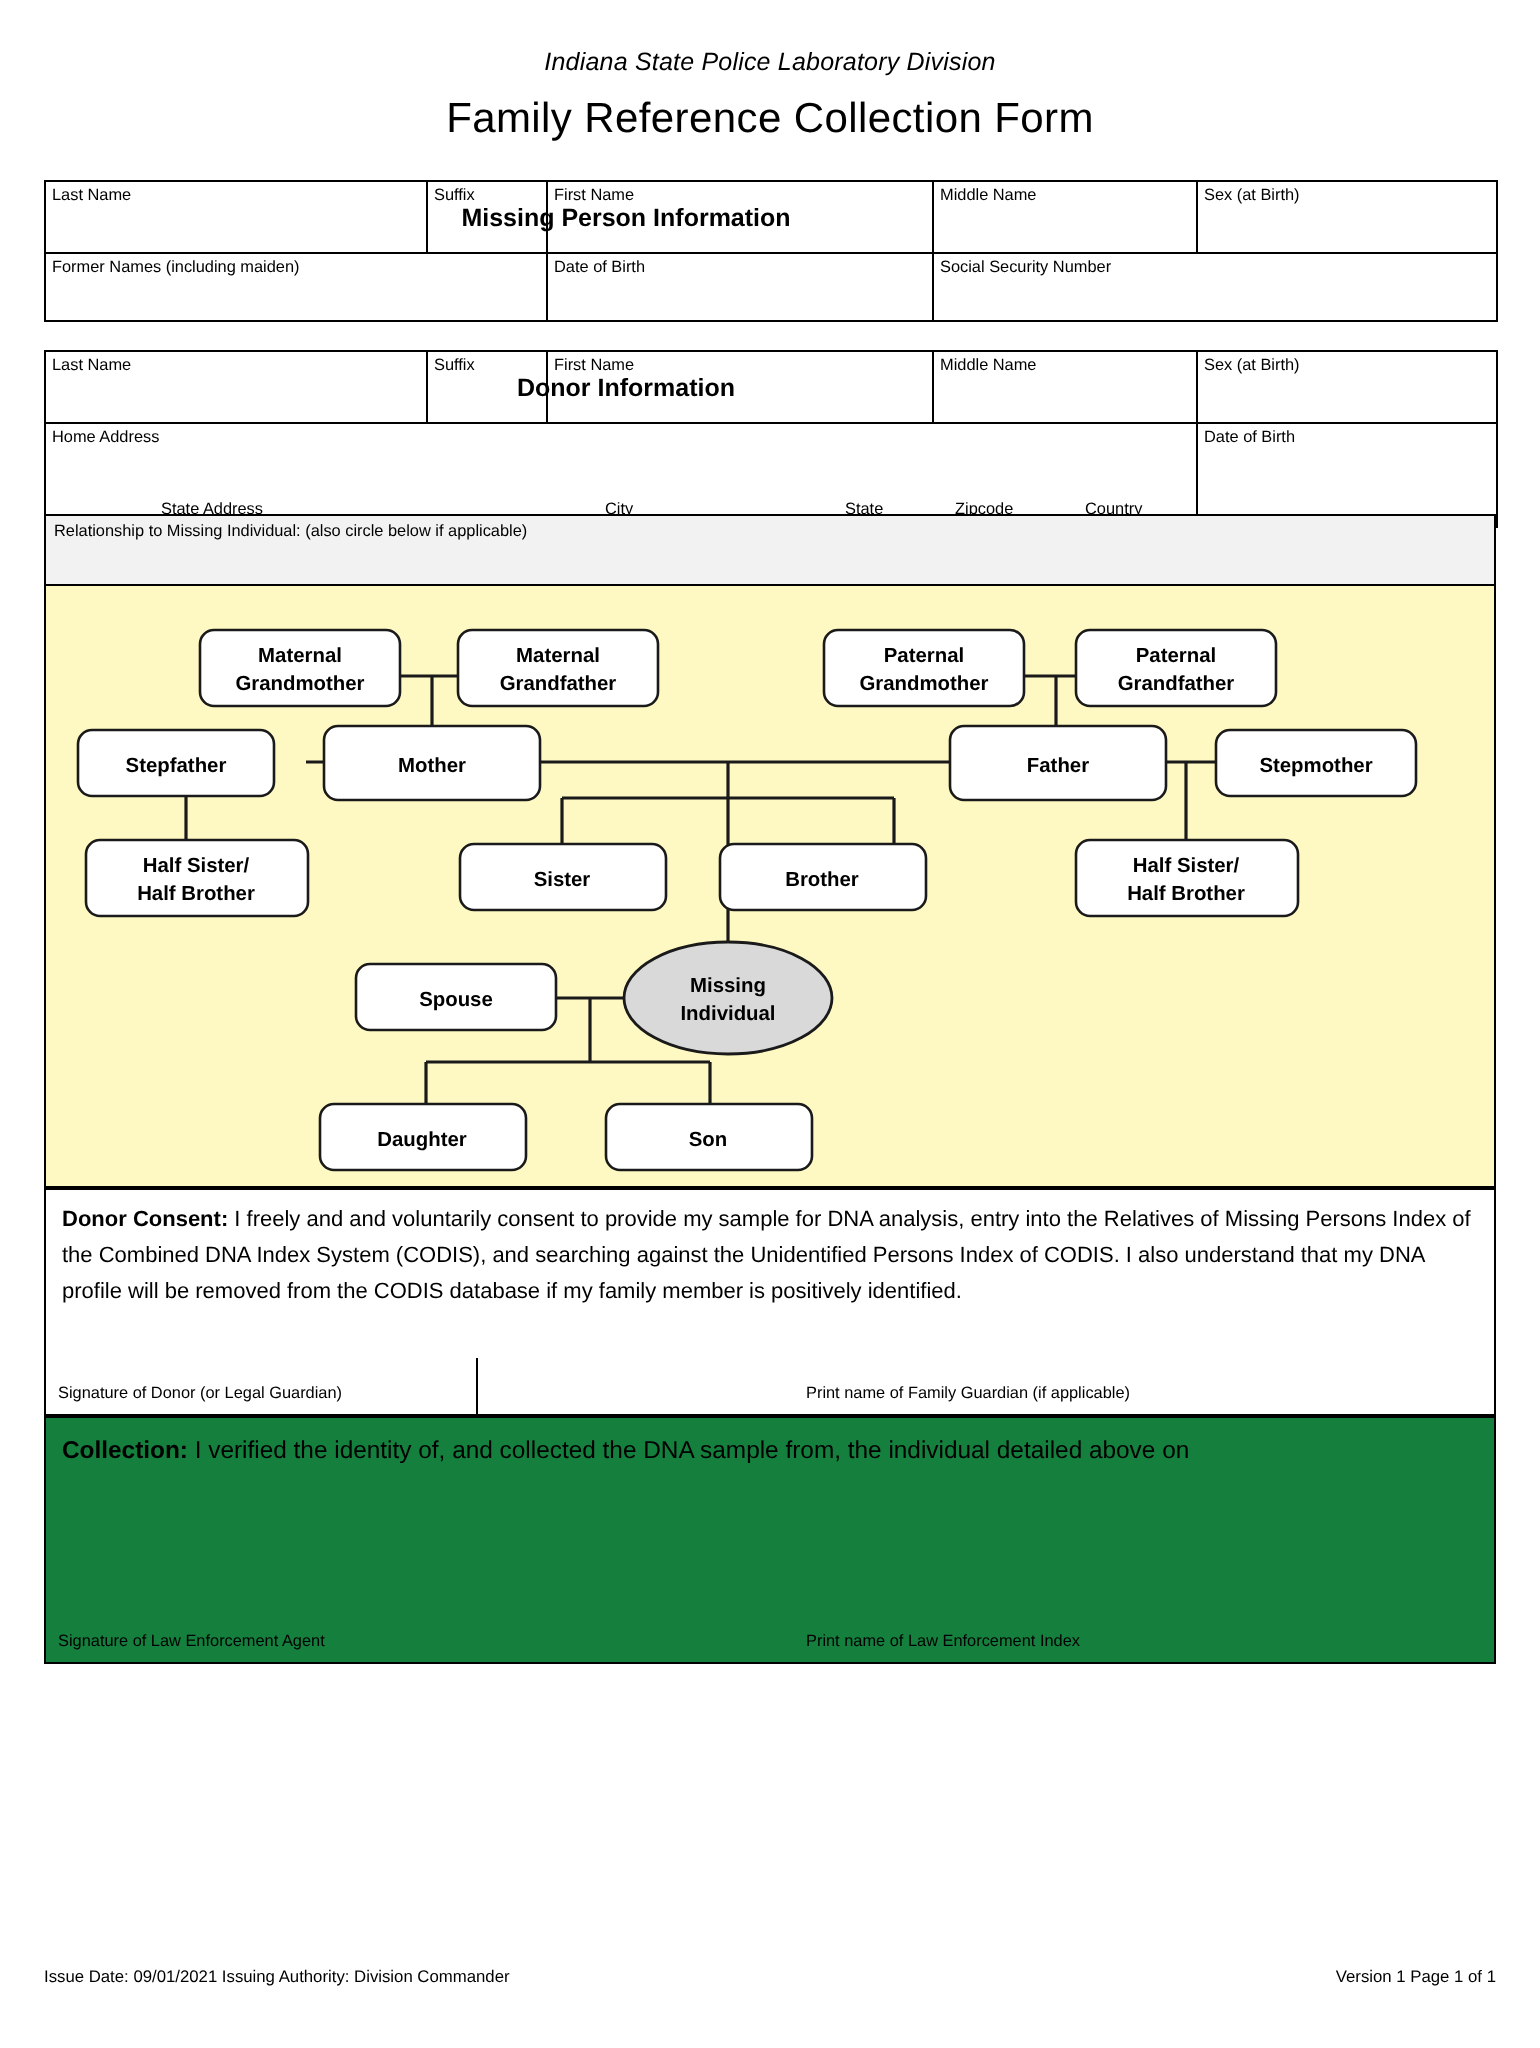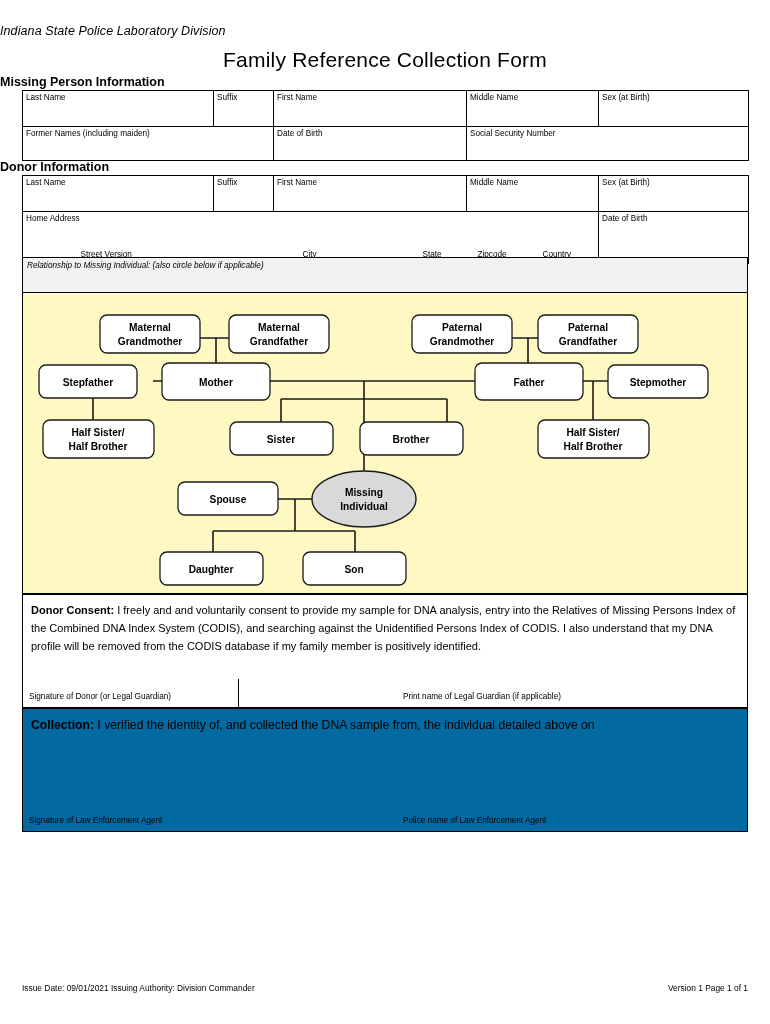--- a/index.html
+++ b/index.html
@@ -16,37 +16,39 @@
     width: 770px;
     height: 1024px;
     background: #ffffff;
     overflow: hidden;
   }
 
   
   .doc-subtitle {
     position: absolute;
     left: 0; top: 24px; width: 770px;
+    text-align: center;
     font-style: italic;
     font-size: 12.5px;
     letter-spacing: 0.1px;
   }
   .doc-title {
     position: absolute;
     left: 0; top: 48px; width: 770px;
     text-align: center;
     font-size: 21px;
     letter-spacing: 0.2px;
   }
   .section-heading {
     position: absolute;
     left: 0; width: 626px;
-    text-align: left;
+    text-align: center;
     font-size: 12.5px;
     font-weight: bold;
+    margin-top: 27px;
   }
   #mp-heading { top: 75px; }
   #donor-heading { top: 160px; }
 
   
   .tbl {
     position: absolute;
     border-collapse: collapse;
     table-layout: fixed;
     border: 1.6px solid #000;
@@ -82,21 +84,20 @@
   
   #relationship-band {
     position: absolute;
     left: 22px; top: 257px;
     width: 726px; height: 36px;
     box-sizing: border-box;
     border: 1.6px solid #000;
     background: #f2f2f2;
     font-size: 8.2px;
     padding: 3px 0 0 4px;
-    font-style: italic;
   }
 
   
   #diagram-panel {
     position: absolute;
     left: 22px; top: 292px;
     width: 726px; height: 302px;
     box-sizing: border-box;
     border: 1.6px solid #000;
     background: #fef9c3;
@@ -135,21 +136,21 @@
     border-left: 1.3px solid #000;
   }
 
   
   #collection-block {
     position: absolute;
     left: 22px; top: 708px;
     width: 726px; height: 124px;
     box-sizing: border-box;
     border: 1.6px solid #000;
-    background: #0369a1;
+    background: #15803d;
   }
   #collection-text {
     position: absolute;
     left: 8px; top: 7px; width: 706px;
     font-size: 12.2px;
     line-height: 1.62;
   }
   #collection-text b { font-weight: bold; }
   #coll-sig-agent { left: 6px; bottom: 6px; }
   #coll-sig-print { left: 380px; bottom: 6px; }
@@ -265,21 +266,21 @@
             <span class="cell-label">Middle Name</span>
           </td>
         <td>
             <span class="cell-label">Sex (at Birth)</span>
           </td>
       </tr>
       <tr class="row-addr">
         <td colspan="4">
           <span class="cell-label">Home Address</span>
           <span class="addr-sub">
-            <span style="left:58px">Street Version</span>
+            <span style="left:58px">State Address</span>
             <span style="left:280px">City</span>
             <span style="left:400px">State</span>
             <span style="left:455px">Zipcode</span>
             <span style="left:520px">Country</span>
           </span>
         </td>
         <td>
             <span class="cell-label">Date of Birth</span>
           </td>
       </tr>
@@ -393,25 +394,25 @@
         <rect class="node-box" x="280" y="259" width="103" height="33" rx="7"></rect>
         <text class="node-label" x="331" y="280">Son</text>
       </g>
     </svg>
   </div>
 
   <div id="consent-block">
     <div id="consent-text"><b>Donor Consent:</b><span> I freely and and voluntarily consent to provide my sample for DNA analysis, entry into the Relatives of Missing Persons Index of the Combined DNA Index System (CODIS), and searching against the Unidentified Persons Index of CODIS.  I also understand that my DNA profile will be removed from the CODIS database if my family member is positively identified.</span></div>
     <div id="consent-divider"></div>
     <div class="sig-label" id="consent-sig-donor">Signature of Donor (or Legal Guardian)</div>
-    <div class="sig-label" id="consent-sig-print">Print name of Legal Guardian  (if applicable)</div>
+    <div class="sig-label" id="consent-sig-print">Print name of Family Guardian  (if applicable)</div>
   </div>
 
   <div id="collection-block">
     <div id="collection-text"><b>Collection:</b><span> I verified the identity of, and collected the DNA sample from, the individual detailed above on</span><br></div>
     <div class="sig-label" id="coll-sig-agent">Signature of Law Enforcement Agent</div>
-    <div class="sig-label" id="coll-sig-print">Police name of Law Enforcement Agent</div>
+    <div class="sig-label" id="coll-sig-print">Print name of Law Enforcement Index</div>
   </div>
 
   <div id="footer-left">Issue Date: 09/01/2021  Issuing Authority: Division Commander</div>
   <div id="footer-right">Version 1  Page 1 of 1</div>
 
 </div>
 
 </body></html>

